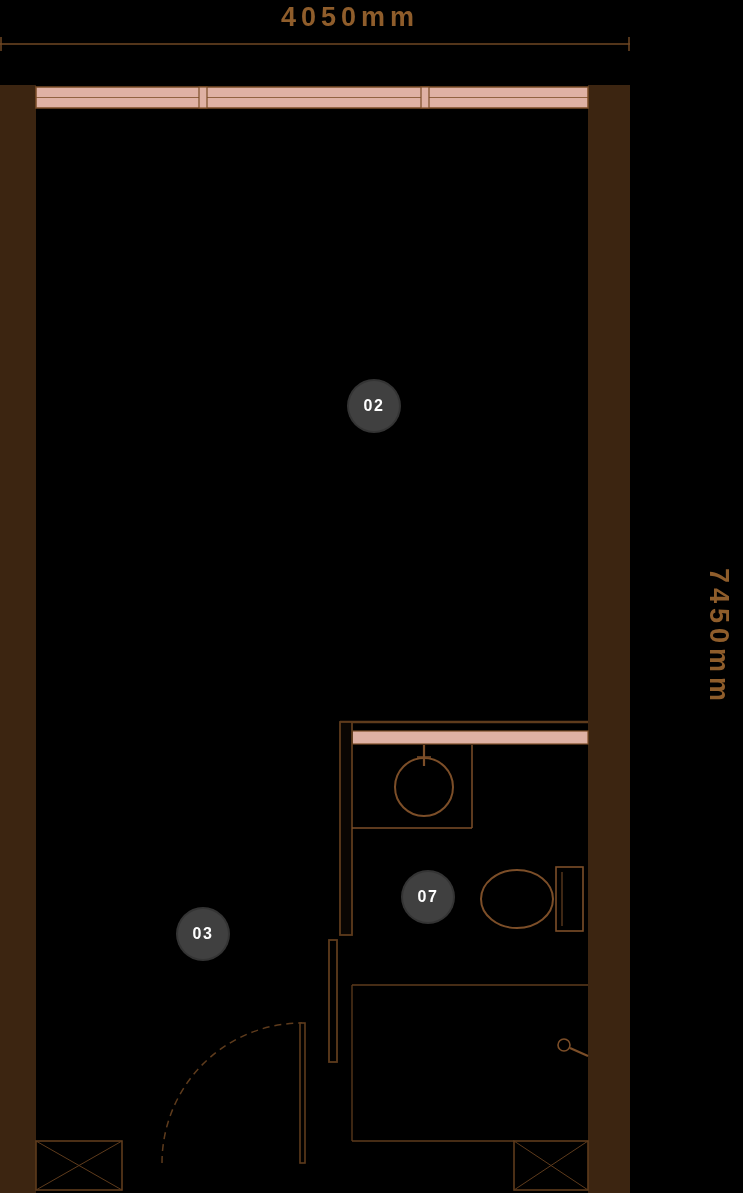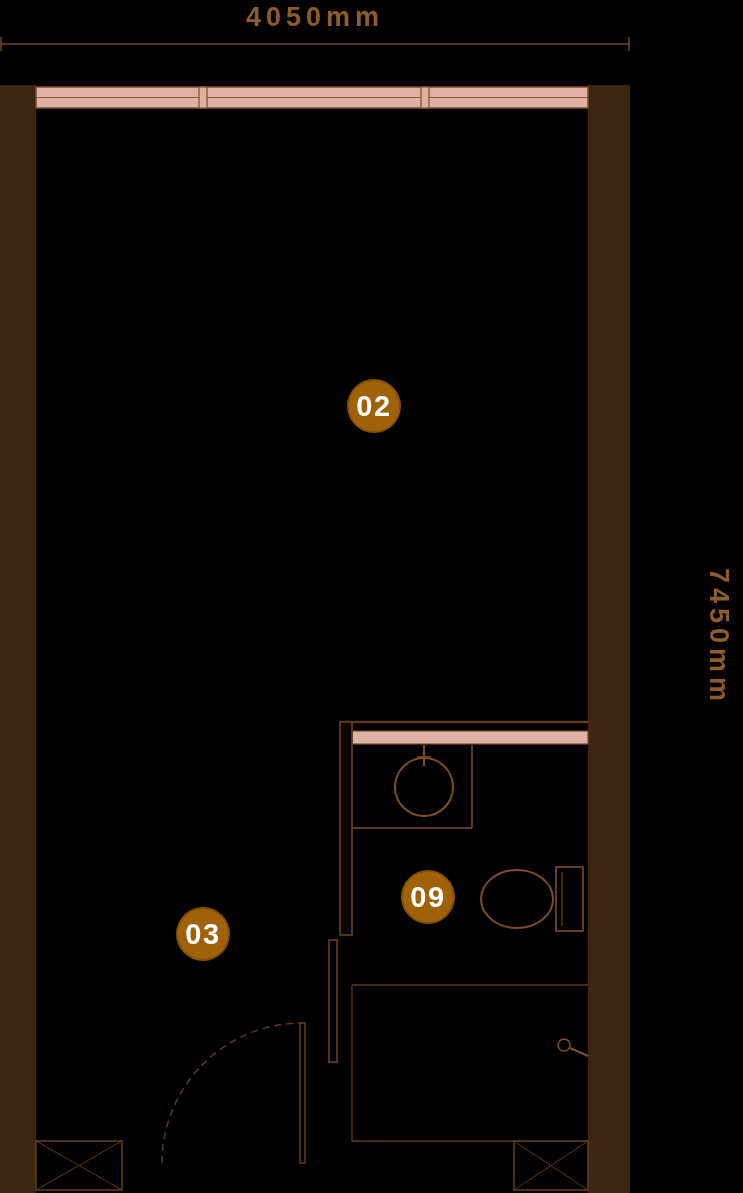--- a/index.html
+++ b/index.html
@@ -29,42 +29,43 @@
     font-weight: 700;
     font-size: 27px;
     letter-spacing: 5px;
     white-space: nowrap;
   }
   .dim-top {
     left: 0;
     top: 2px;
     width: 630px;
     text-align: center;
+    padding-left: 35px;
   }
   .dim-right {
     left: 619px;
     top: 622px;
     width: 200px;
     height: 30px;
     text-align: center;
     transform: rotate(90deg);
   }
   .marker {
     position: absolute;
     width: 54px;
     height: 54px;
     border-radius: 50%;
-    background: #a16207;
+    background: #404040;
     border: 2px solid rgba(0,0,0,0.18);
     box-sizing: border-box;
     color: #fff;
     display: flex;
     align-items: center;
     justify-content: center;
-    font-size: 29px;
+    font-size: 16px;
     font-weight: 700;
     letter-spacing: 1.5px;
     cursor: pointer;
     text-align: right;
   }
 </style>
 </head>
 <body>
 
 <div class="plan">
@@ -139,15 +140,15 @@
     <g stroke="#5e3b1c" fill="#000" stroke-width="1.6">
       <rect x="514" y="1141" width="74" height="49"></rect>
       <line x1="514" y1="1141" x2="588" y2="1190" stroke-width="1"></line>
       <line x1="514" y1="1190" x2="588" y2="1141" stroke-width="1"></line>
     </g>
 
   </svg>
 
   <div class="marker" style="left:347px; top:379px;">02</div>
   <div class="marker" style="left:176px; top:907px;">03</div>
-  <div class="marker" style="left:401px; top:870px;">09</div>
+  <div class="marker" style="left:401px; top:870px;">07</div>
 
 </div>
 
 </body></html>

